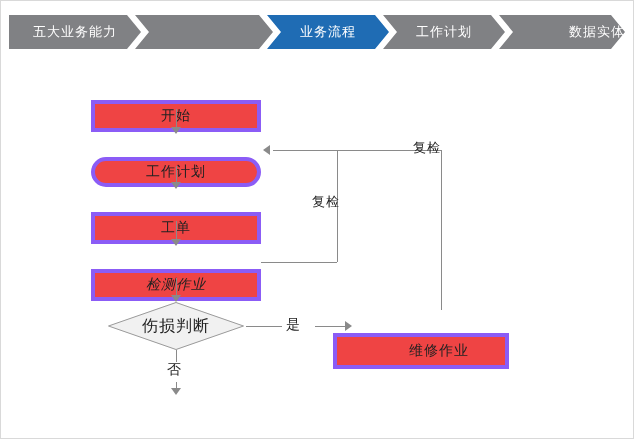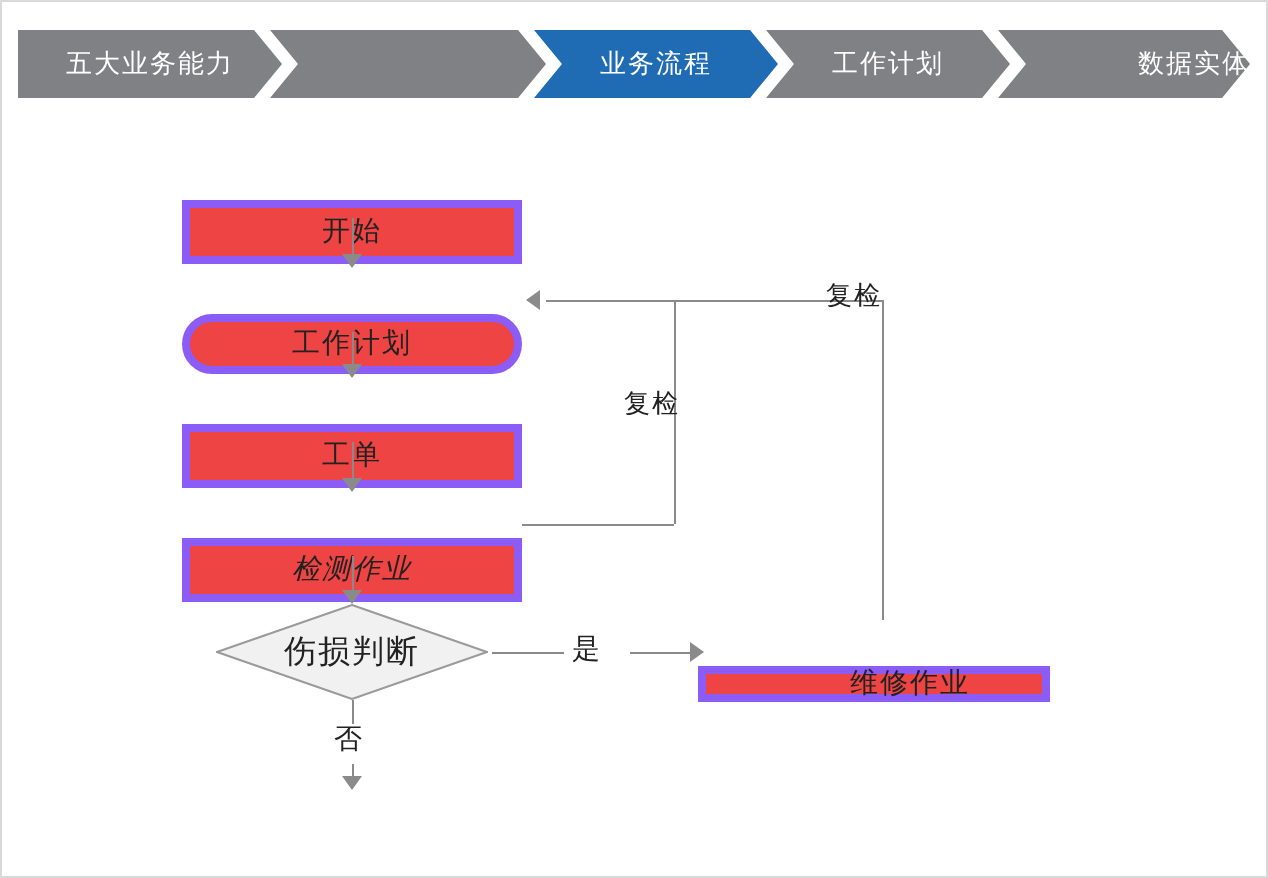--- a/index.html
+++ b/index.html
@@ -184,21 +184,21 @@
   <div class="node" style="left:90px; top:245px; width:170px; height:32px;font-style:italic;">检测作业</div>
 
   <div class="diamond-wrap" style="left:107px; top:301px;">
     <div class="diamond-shape"></div>
     <svg class="diamond-outline" viewBox="0 0 136 48">
       <polygon points="68,0.5 135.5,24 68,47.5 0.5,24" fill="none" stroke="#9a9a9a" stroke-width="1"></polygon>
     </svg>
     <div class="diamond-text">伤损判断</div>
   </div>
 
-  <div class="node" style="left:348px; top:309px; width:176px; height:18px;padding-left:36px;">维修作业</div>
+  <div class="node" style="left:332px; top:309px; width:176px; height:36px;padding-left:36px;">维修作业</div>
 
 
   <div class="line vline" style="left:175px; top:108px; height:18px;"></div>
   <div class="arrow-down" style="left:170px; top:126px;"></div>
 
   <div class="line vline" style="left:175px; top:165px; height:16px;"></div>
   <div class="arrow-down" style="left:170px; top:181px;"></div>
 
   <div class="line vline" style="left:175px; top:220px; height:18px;"></div>
   <div class="arrow-down" style="left:170px; top:238px;"></div>

